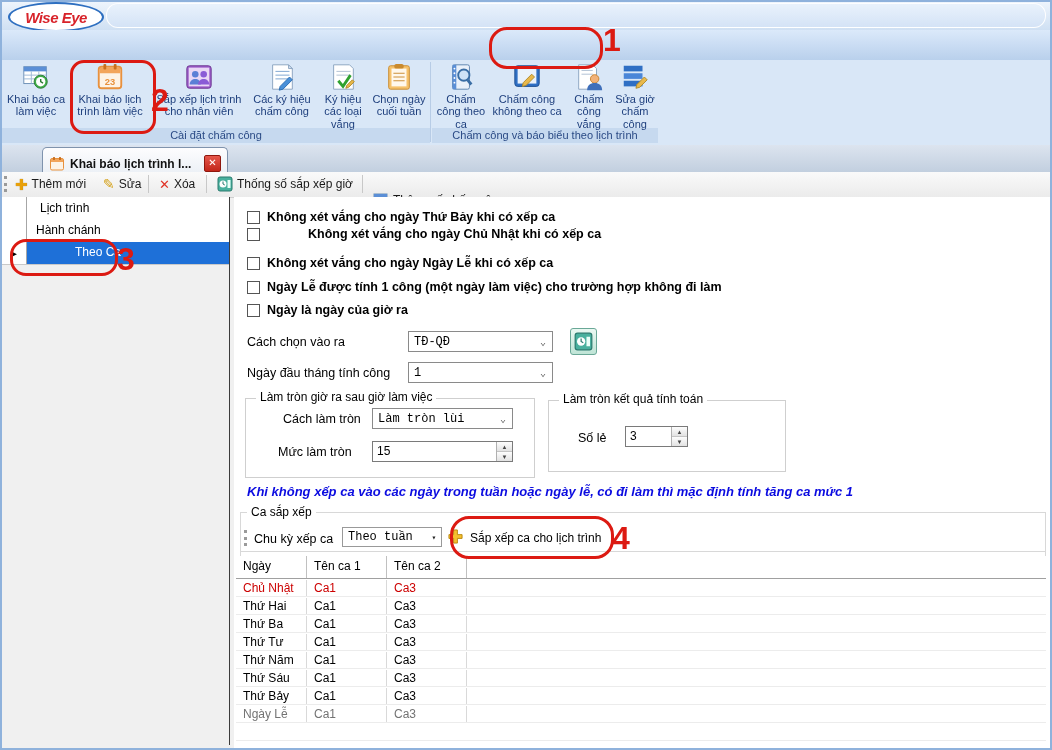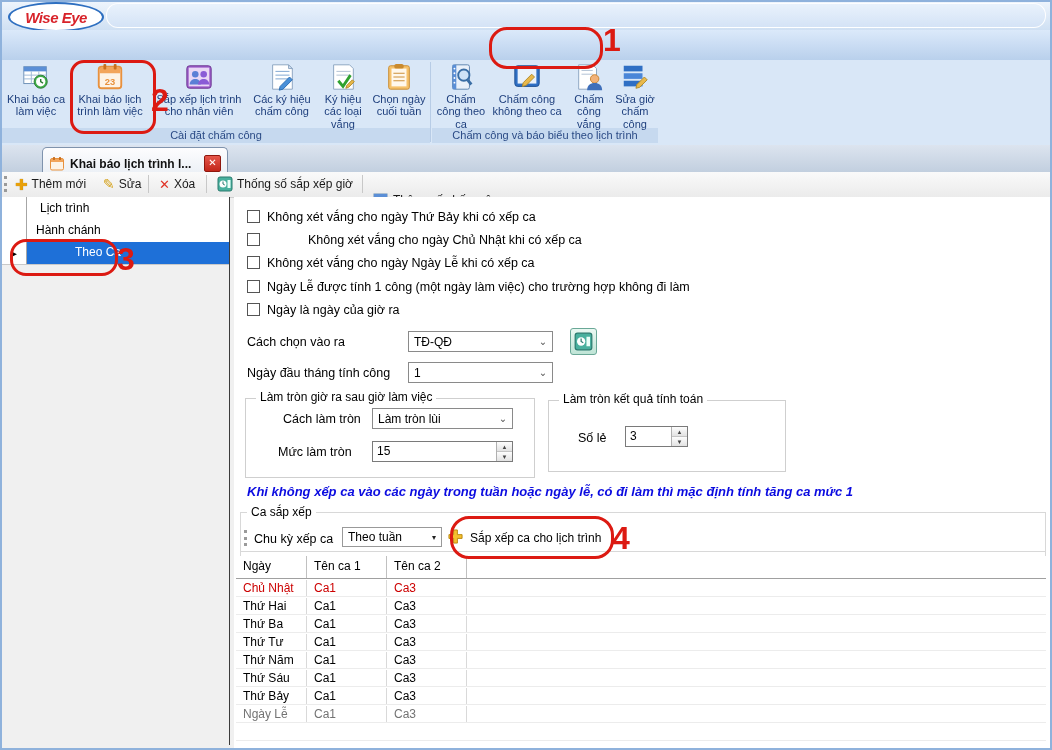--- a/index.html
+++ b/index.html
@@ -74,27 +74,27 @@
   .sb-head-label{flex:1;font-size:12px;color:#000;padding-left:13px;line-height:22px;}
   .sb-row{position:absolute;left:0;width:227px;height:22px;display:flex;background:#fff;
     border-bottom:1px solid #c9c9c9;}
   .sb-row .sb-label{flex:1;font-size:12px;color:#000;padding-left:9px;line-height:21px;}
   .sb-row.selected .sb-label{background:#1e70d8;color:#fff;padding-left:48px;}
   .sel-arrow{font-size:10px;color:#000;}
 
   .mainpanel{position:absolute;left:234px;top:197px;width:816px;height:551px;background:#fff;}
 
   
-  .cbrow{position:absolute;display:flex;gap:7px;}
+  .cbrow{position:absolute;display:flex;align-items:center;gap:7px;font-weight:bold;}
   .cbbox{width:13px;height:13px;border:1px solid #555;background:#fff;box-sizing:border-box;}
   .cblbl{font-size:12.5px;color:#000;line-height:14px;}
 
   .flabel{position:absolute;font-size:12.5px;color:#000;white-space:nowrap;}
   .combo{position:absolute;border:1px solid #8a8a8a;background:#fff;display:flex;align-items:center;
-    box-sizing:border-box;font-size:12px;color:#000;}
+    box-sizing:border-box;font-size:12px;color:#000;font-family:Liberation Mono, monospace;}
   .combo .cv{flex:1;padding:0 5px;white-space:nowrap;overflow:hidden;}
   .combo .chev{width:18px;text-align:center;color:#555;font-size:10px;}
   .combo.flat .chev{color:#222;font-size:8px;width:14px;}
   .spin{position:absolute;border:1px solid #7a7a7a;background:#fff;display:flex;box-sizing:border-box;font-size:12px;}
   .spin .val{flex:1;padding:2px 4px;}
   .spin .ud{width:15px;border-left:1px solid #b0b0b0;display:flex;flex-direction:column;}
   .spin .ud div{flex:1;background:linear-gradient(#fdfdfd,#e2e2e2);font-size:6px;color:#444;
     display:flex;align-items:center;justify-content:center;border-bottom:1px solid #c4c4c4;}
   .spin .ud div:last-child{border-bottom:none;}
   .icon-btn{position:absolute;width:27px;height:27px;border:1px solid #6aa897;border-radius:3px;
@@ -331,21 +331,21 @@
       <div class="sb-label">Theo Ca</div>
     </div>
   </div>
 
   <div class="mainpanel"></div>
 
   <div class="cbrow" style="left:247px;top:210px;">
     <span class="cbbox"></span>
     <span class="cblbl">Không xét vắng cho ngày Thứ Bảy khi có xếp ca</span>
   </div>
-  <div class="cbrow" style="left:247px;top:233px;gap:48px;">
+  <div class="cbrow" style="left:247px;top:227px;gap:48px;">
     <span class="cbbox"></span>
     <span class="cblbl">Không xét vắng cho ngày Chủ Nhật khi có xếp ca</span>
   </div>
   <div class="cbrow" style="left:247px;top:256px;">
     <span class="cbbox"></span>
     <span class="cblbl">Không xét vắng cho ngày Ngày Lễ khi có xếp ca</span>
   </div>
   <div class="cbrow" style="left:247px;top:280px;">
     <span class="cbbox"></span>
     <span class="cblbl">Ngày Lễ được tính 1 công (một ngày làm việc) cho trường hợp không đi làm</span>

